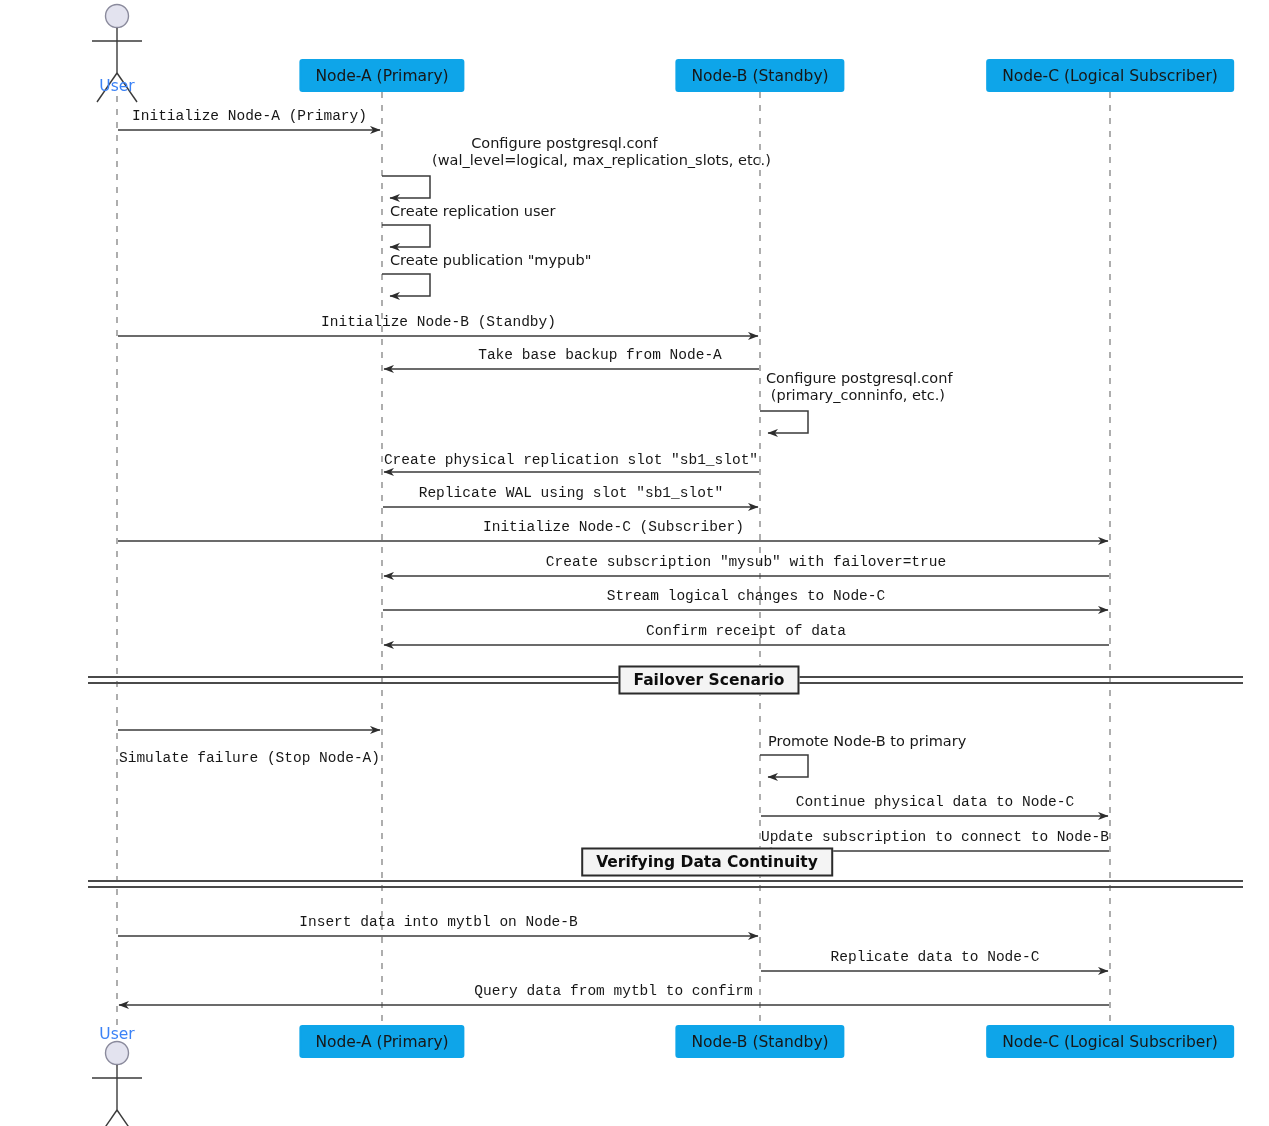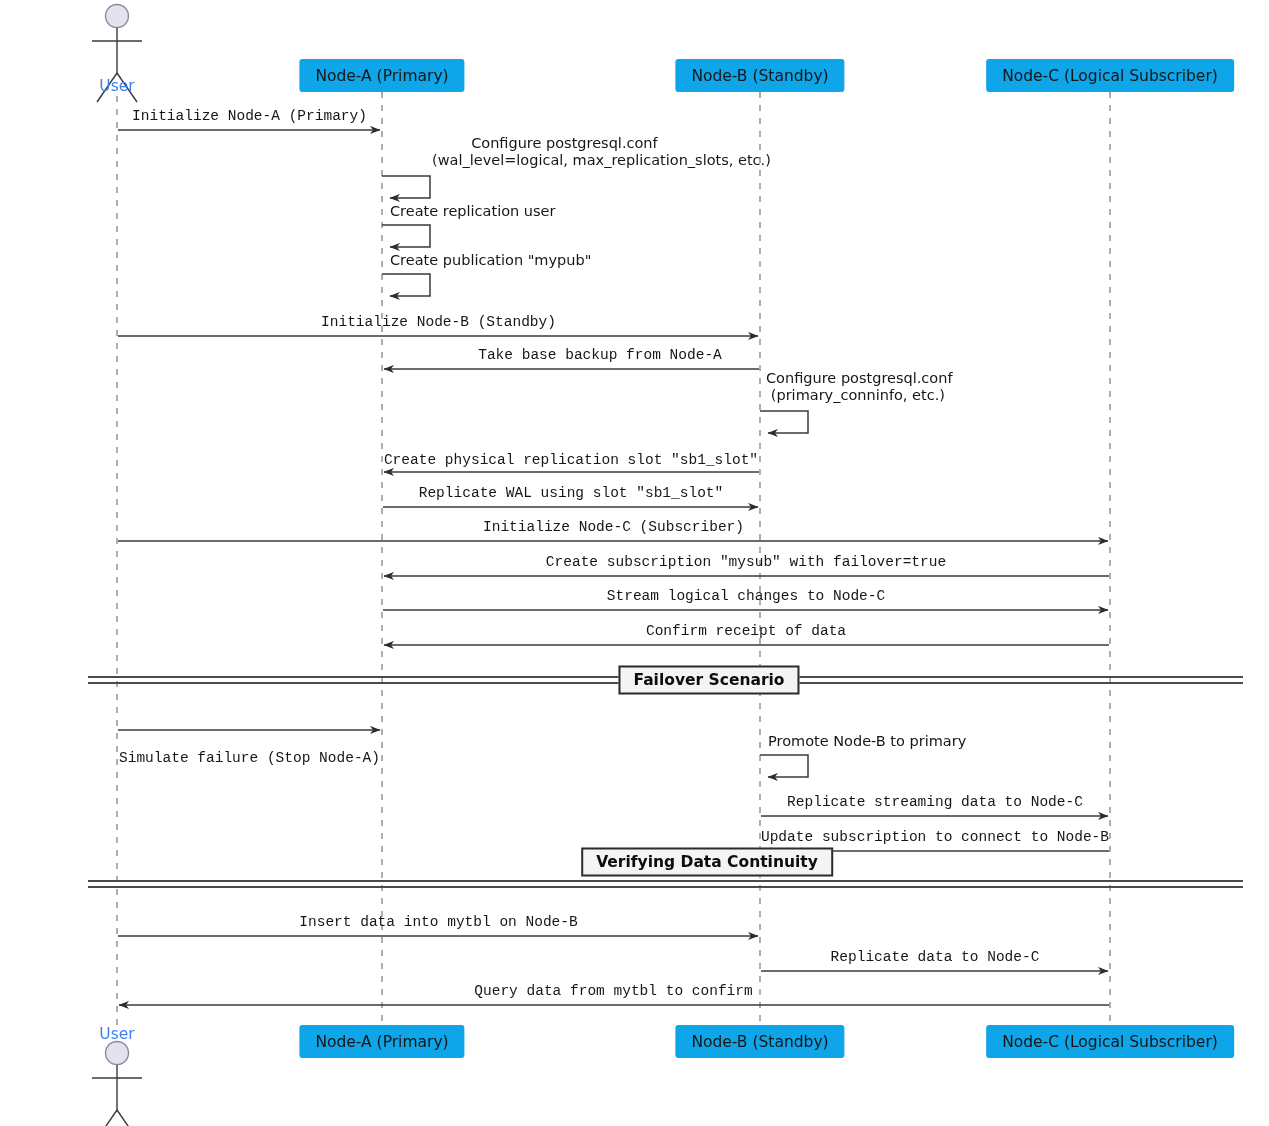--- a/index.html
+++ b/index.html
@@ -163,21 +163,21 @@
         <div style="text-align: center;">(primary_conninfo, etc.)</div>
       </div>
       <div class="msg-label center" style="left: 571px; top: 452px;">Create physical replication slot "sb1_slot"</div>
       <div class="msg-label center" style="left: 571px; top: 485px;">Replicate WAL using slot "sb1_slot"</div>
       <div class="msg-label center" style="left: 613.5px; top: 519px;">Initialize Node-C (Subscriber)</div>
       <div class="msg-label center" style="left: 746px; top: 554px;">Create subscription "mysub" with failover=true</div>
       <div class="msg-label center" style="left: 746px; top: 588px;">Stream logical changes to Node-C</div>
       <div class="msg-label center" style="left: 746px; top: 623px;">Confirm receipt of data</div>
       <div class="msg-label center" style="left: 249.5px; top: 708px; margin-top: 42px;">Simulate failure (Stop Node-A)</div>
       <div class="msg-label left" style="left: 768px; top: 733px;">Promote Node-B to primary</div>
-      <div class="msg-label center" style="left: 935px; top: 794px;">Replicate streaming data to Node-C</div>
+      <div class="msg-label center" style="left: 935px; top: 794px;">Continue physical data to Node-C</div>
       <div class="msg-label center" style="left: 935px; top: 829px;">Update subscription to connect to Node-B</div>
       <div class="msg-label center" style="left: 438.5px; top: 914px;">Insert data into mytbl on Node-B</div>
       <div class="msg-label center" style="left: 935px; top: 949px;">Replicate data to Node-C</div>
       <div class="msg-label center" style="left: 613.5px; top: 983px;">Query data from mytbl to confirm</div>
     </div>
   <div id="divider-labels">
       <div class="divider-label" style="left: 667px; top: 680px;">Failover Scenario</div>
       <div class="divider-label" style="left: 665px; top: 862px;">Verifying Data Continuity</div>
     </div>
 </div>

